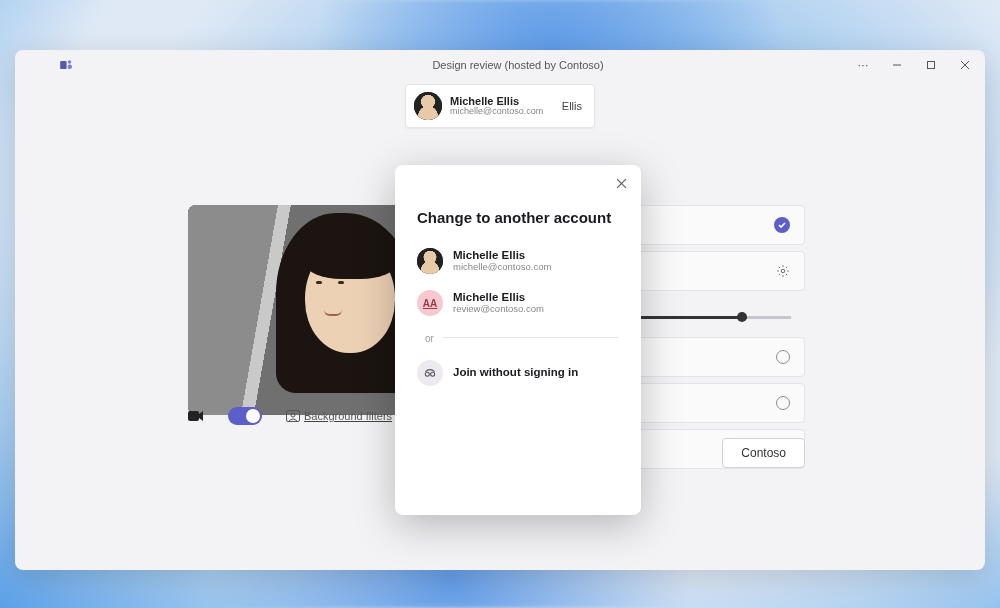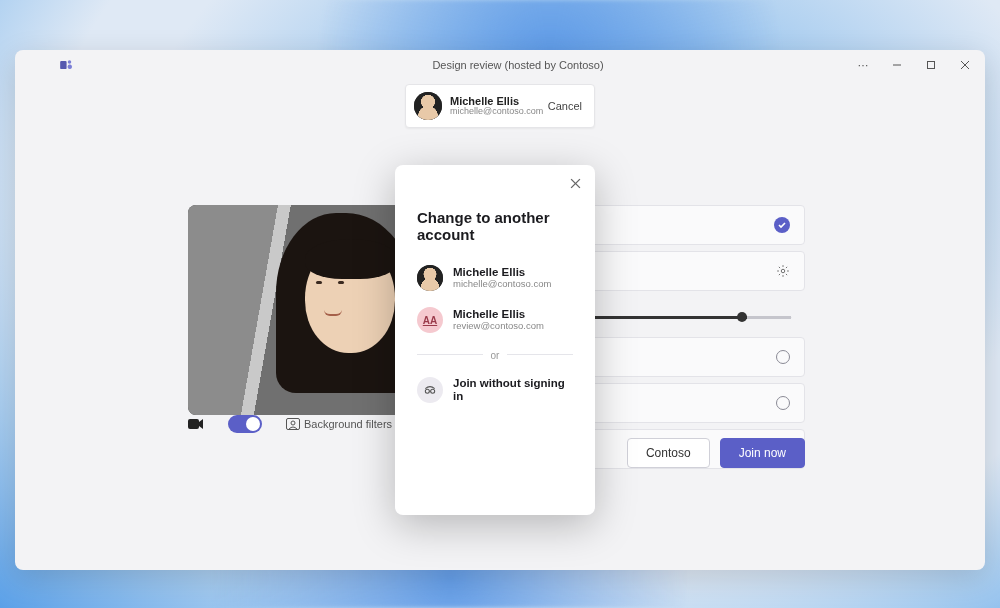--- a/index.html
+++ b/index.html
@@ -74,23 +74,23 @@
   }
   .video-tile .eye1, .video-tile .eye2 { position:absolute; width:6px; height:3px; background:#3a2a20; border-radius:2px; }
   .video-tile .eye1 { left:58%; top:36%;} .video-tile .eye2 { left:68%; top:36%; }
   .video-tile .mouth { position:absolute; left:62%; top:50%; width:18px; height:6px; border-bottom:2px solid #a5604a; border-radius:0 0 10px 10px; }
   .video-tile .hair { position:absolute; left:40%; top:4%; width:140px; height:180px; background:#1b1410; border-radius:60px 70px 20px 20px / 80px 90px 20px 20px; }
   .video-tile .face-oval{position:absolute; left:53%; top:18%; width:90px; height:110px; background:#edd1b5; border-radius:50% 50% 48% 48%;}
   .video-tile .bang{position:absolute; left:53%; top:16%; width:92px; height:40px; background:#1b1410; border-radius:50% 50% 40% 40%;}
   .video-tile .bg{position:absolute;inset:0;background:linear-gradient(100deg,#8c8c8c 0 35%, #c9c9c9 35% 40%, #707070 40% 100%);}
 
   .video-controls {
-    position:absolute; left:173px; top: 365px;
+    position:absolute; left:173px; top: 357px;
     display:flex; align-items:center; gap:24px;
-    font-size:11px; color:#444;
+    font-size:11px; color:#444;text-decoration:underline;
   }
   .cam-icon { color:#222; }
   .toggle {
     width:34px; height:18px; background:#5b5fc7; border-radius:10px; position:relative;
   }
   .toggle .knob { position:absolute; right:2px; top:2px; width:14px; height:14px; background:#fff; border-radius:50%; }
   .bg-icon { color:#555; display:flex; align-items:center; gap:4px;}
 
   .right-col {
     position:absolute;
@@ -118,42 +118,42 @@
     position:absolute; left:410px; top: 388px; width:380px;
     display:flex; justify-content:flex-end; gap:10px;
   }
   .btn { height:30px; padding:0 18px; border-radius:4px; font-size:12px; display:flex; align-items:center; border:1px solid #d0d0d8; background:#fff; color:#333;}
   .btn.primary { background:#5b5fc7; color:#fff; border-color:#5b5fc7;}
 
   
   .modal {
     position:absolute;
     left: 380px; top: 115px;
-    width: 200px; height: 350px;
+    width: 246px; height: 350px;
     background:#fff;
     border-radius:8px;
     box-shadow: 0 10px 40px rgba(0,0,0,0.25);
     padding: 22px 22px;
   }
   .modal .close { position:absolute; right:10px; top:8px; color:#666; width:20px; height:20px; display:flex; align-items:center; justify-content:center;}
   .modal h2 { font-size:15px; font-weight:600; color:#1b1b1f; margin-top:22px; margin-bottom:18px;}
   .acct {
     display:flex; align-items:center; gap:10px; padding:4px 0; margin-bottom:8px;
   }
   .acct .av { width:26px; height:26px; border-radius:50%; flex-shrink:0; display:flex; align-items:center; justify-content:center; font-size:10px; font-weight:600;text-decoration:underline;}
   .acct .av.photo { background:#222; }
   .acct .av.photo .face { position:relative; width:100%; height:100%; border-radius:50%; overflow:hidden; background: radial-gradient(circle at 50% 35%, #e8c9a8 0 30%, transparent 31%), radial-gradient(circle at 50% 85%, #e8c9a8 0 35%, transparent 36%), #222;}
   .acct .av.initials { background:#f5c9cf; color:#9a3a4a; }
   .acct .av.add { background:#5b5fc7; color:#fff; }
   .acct .av.anon { background:#eceaf0; color:#555; }
   .acct .txt { line-height:1.15; }
   .acct .nm { font-size:11.5px; font-weight:600; color:#1b1b1f;}
   .acct .em { font-size:9.5px; color:#888;}
   .acct.link .nm { color:#5b5fc7; font-weight:500; font-size:11.5px;}
-  .divider { position:relative; text-align:center; margin:0 0 10px; }
+  .divider { position:relative; margin:0 0 10px; }
   .divider::before { content:""; position:absolute; left:0; right:0; top:50%; height:1px; background:#e5e5ea;}
   .divider span { position:relative; background:#fff; padding:0 8px; font-size:10px; color:#999;}
 
   svg { display:block; }
 </style>
 </head>
 <body>
 
 <div class="desktop">
   <div class="swirl"></div>
@@ -193,21 +193,21 @@
     </div>
 
     <div class="account-bar">
       <div class="avatar">
           <div class="face"></div>
         </div>
       <div class="info">
         <div class="name">Michelle Ellis</div>
         <div class="email">michelle@contoso.com</div>
       </div>
-      <div class="change">Cancel</div>
+      <div class="change">Ellis</div>
     </div>
 
     <div class="prejoin">
       <div class="video-tile">
         <div class="bg"></div>
         <div class="hair"></div>
         <div class="face-oval"></div>
         <div class="bang"></div>
         <div class="eye1"></div>
           <div class="eye2"></div>
@@ -263,21 +263,20 @@
       <div class="opt-row">
           <span class="radio-empty"></span>
         </div>
       <div class="opt-row">
           <span class="radio-empty"></span>
         </div>
     </div>
 
     <div class="action-row">
       <div class="btn">Contoso</div>
-      <div class="btn primary">Join now</div>
     </div>
 
     <div class="modal">
       <div class="close">
         <svg width="11" height="11" viewBox="0 0 10 10">
             <line x1="1" y1="1" x2="9" y2="9" stroke="#666" stroke-width="1.2"></line>
             <line x1="9" y1="1" x2="1" y2="9" stroke="#666" stroke-width="1.2"></line>
           </svg>
       </div>
       <h2>Change to another account</h2>

